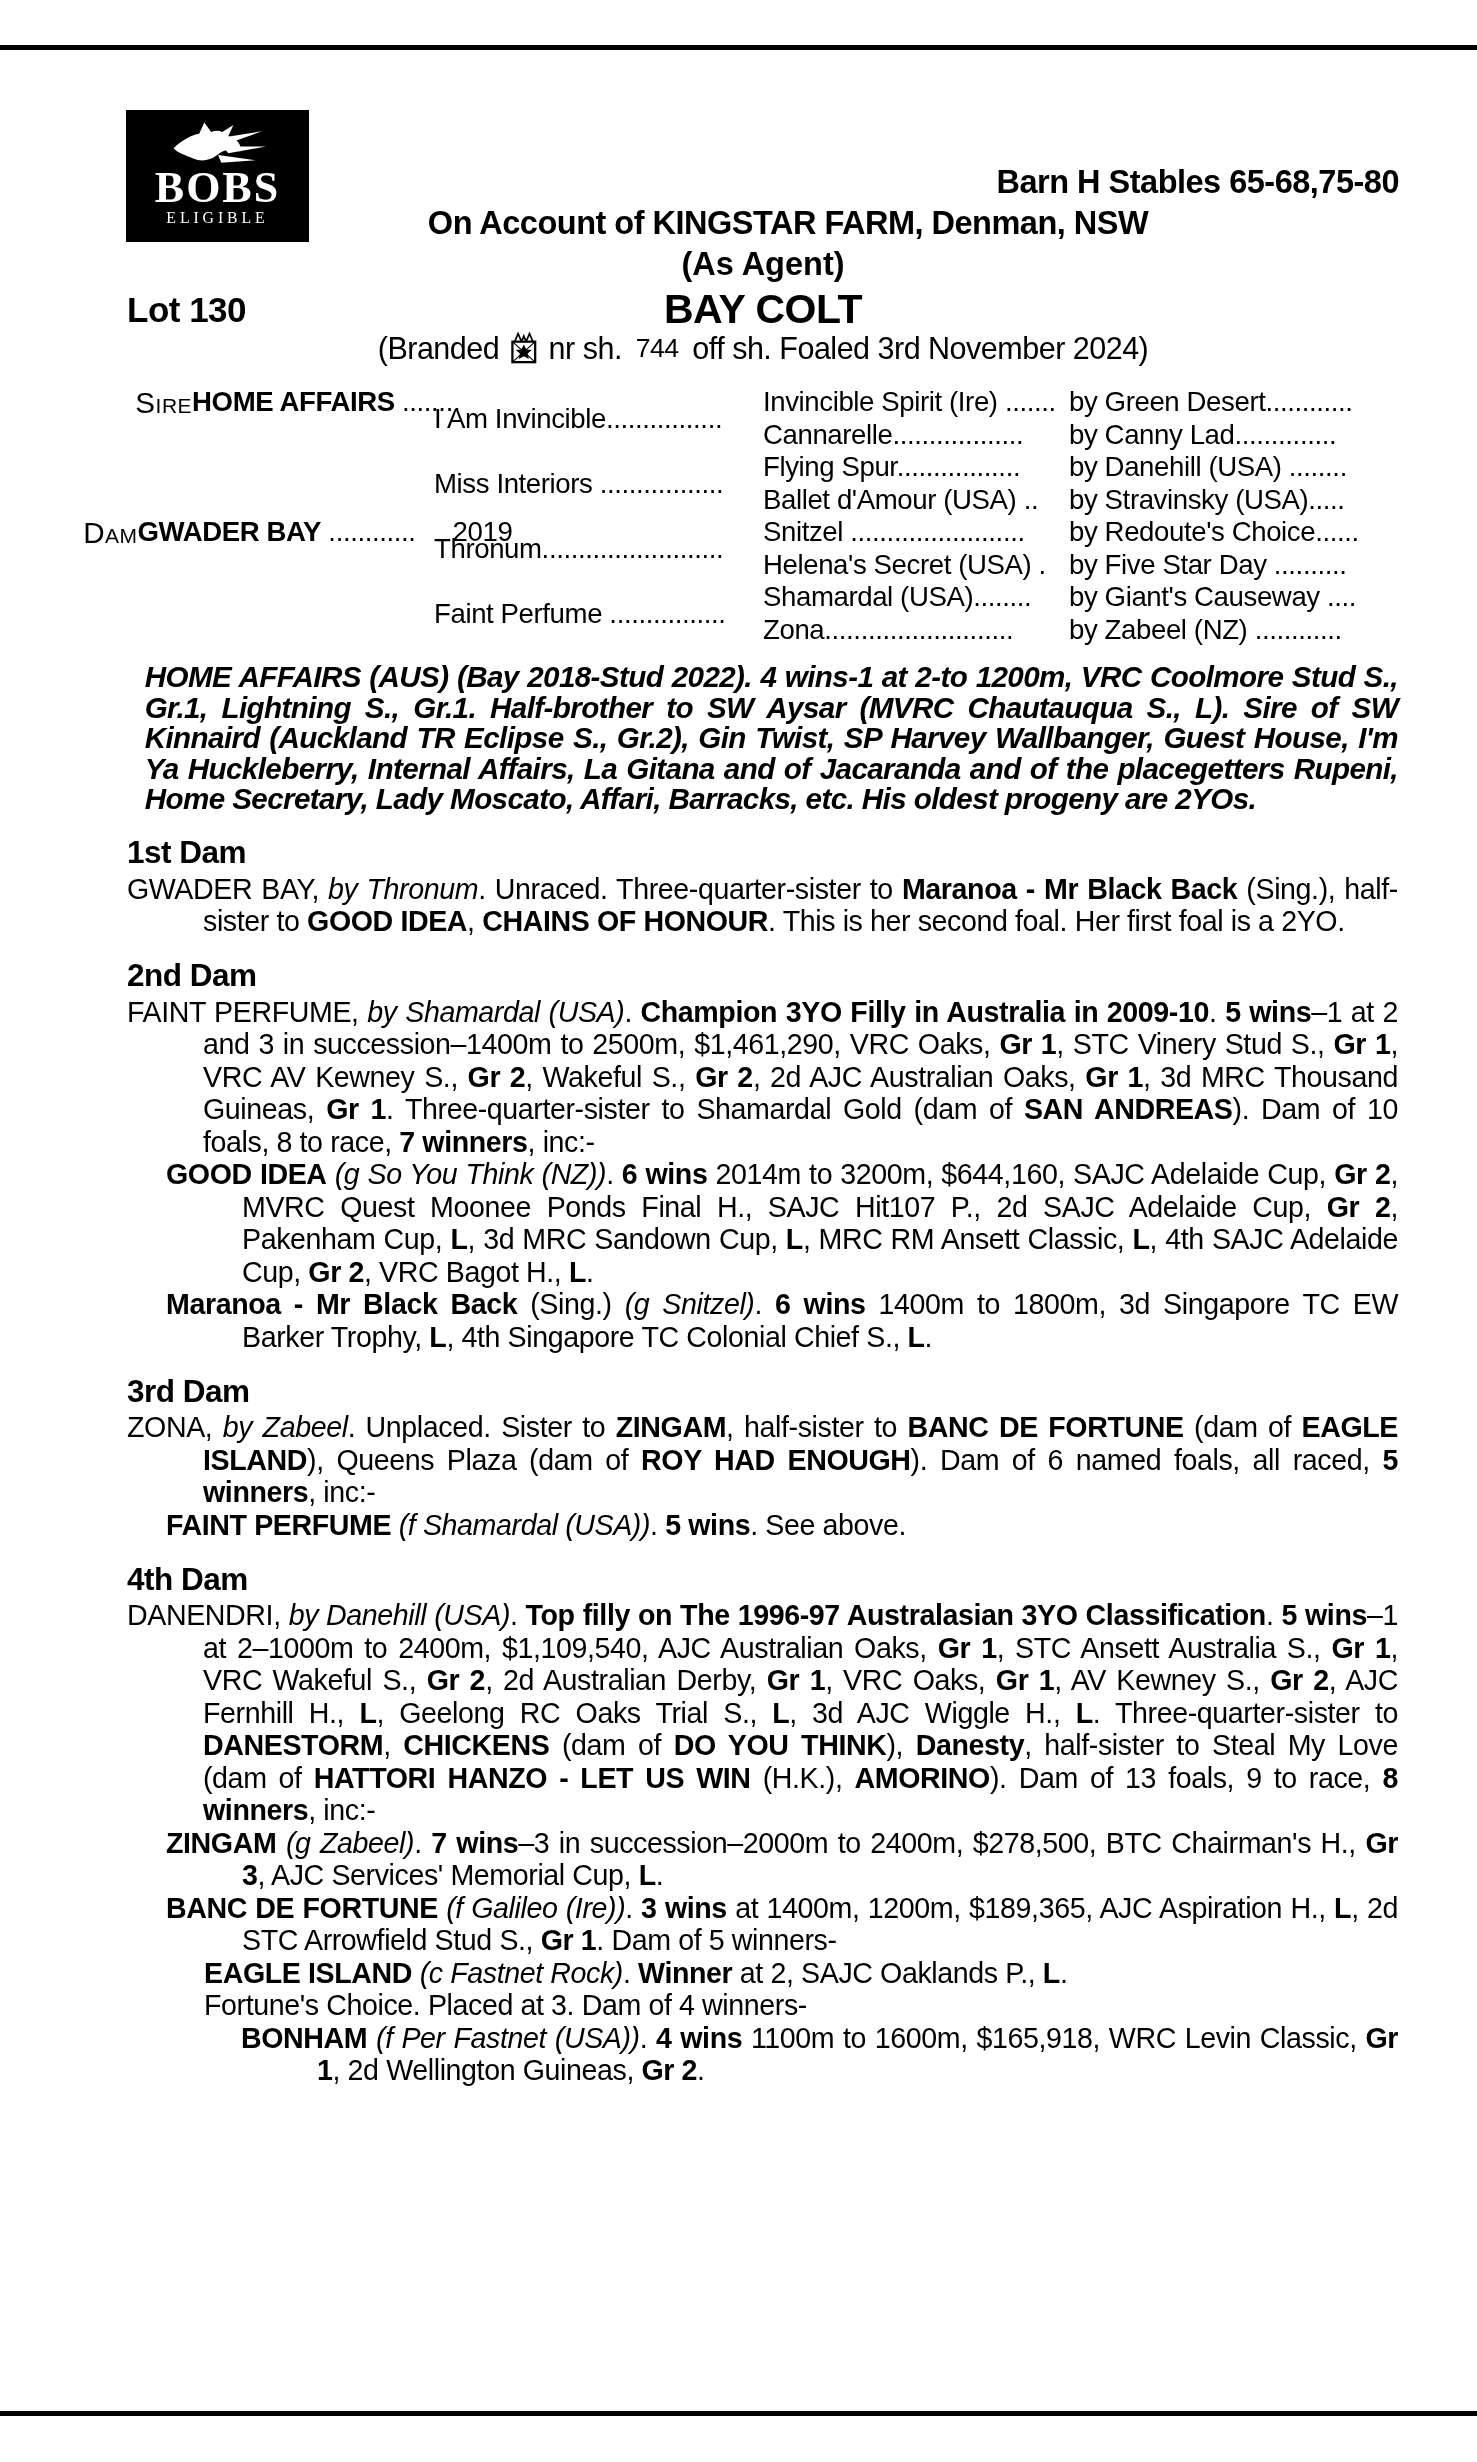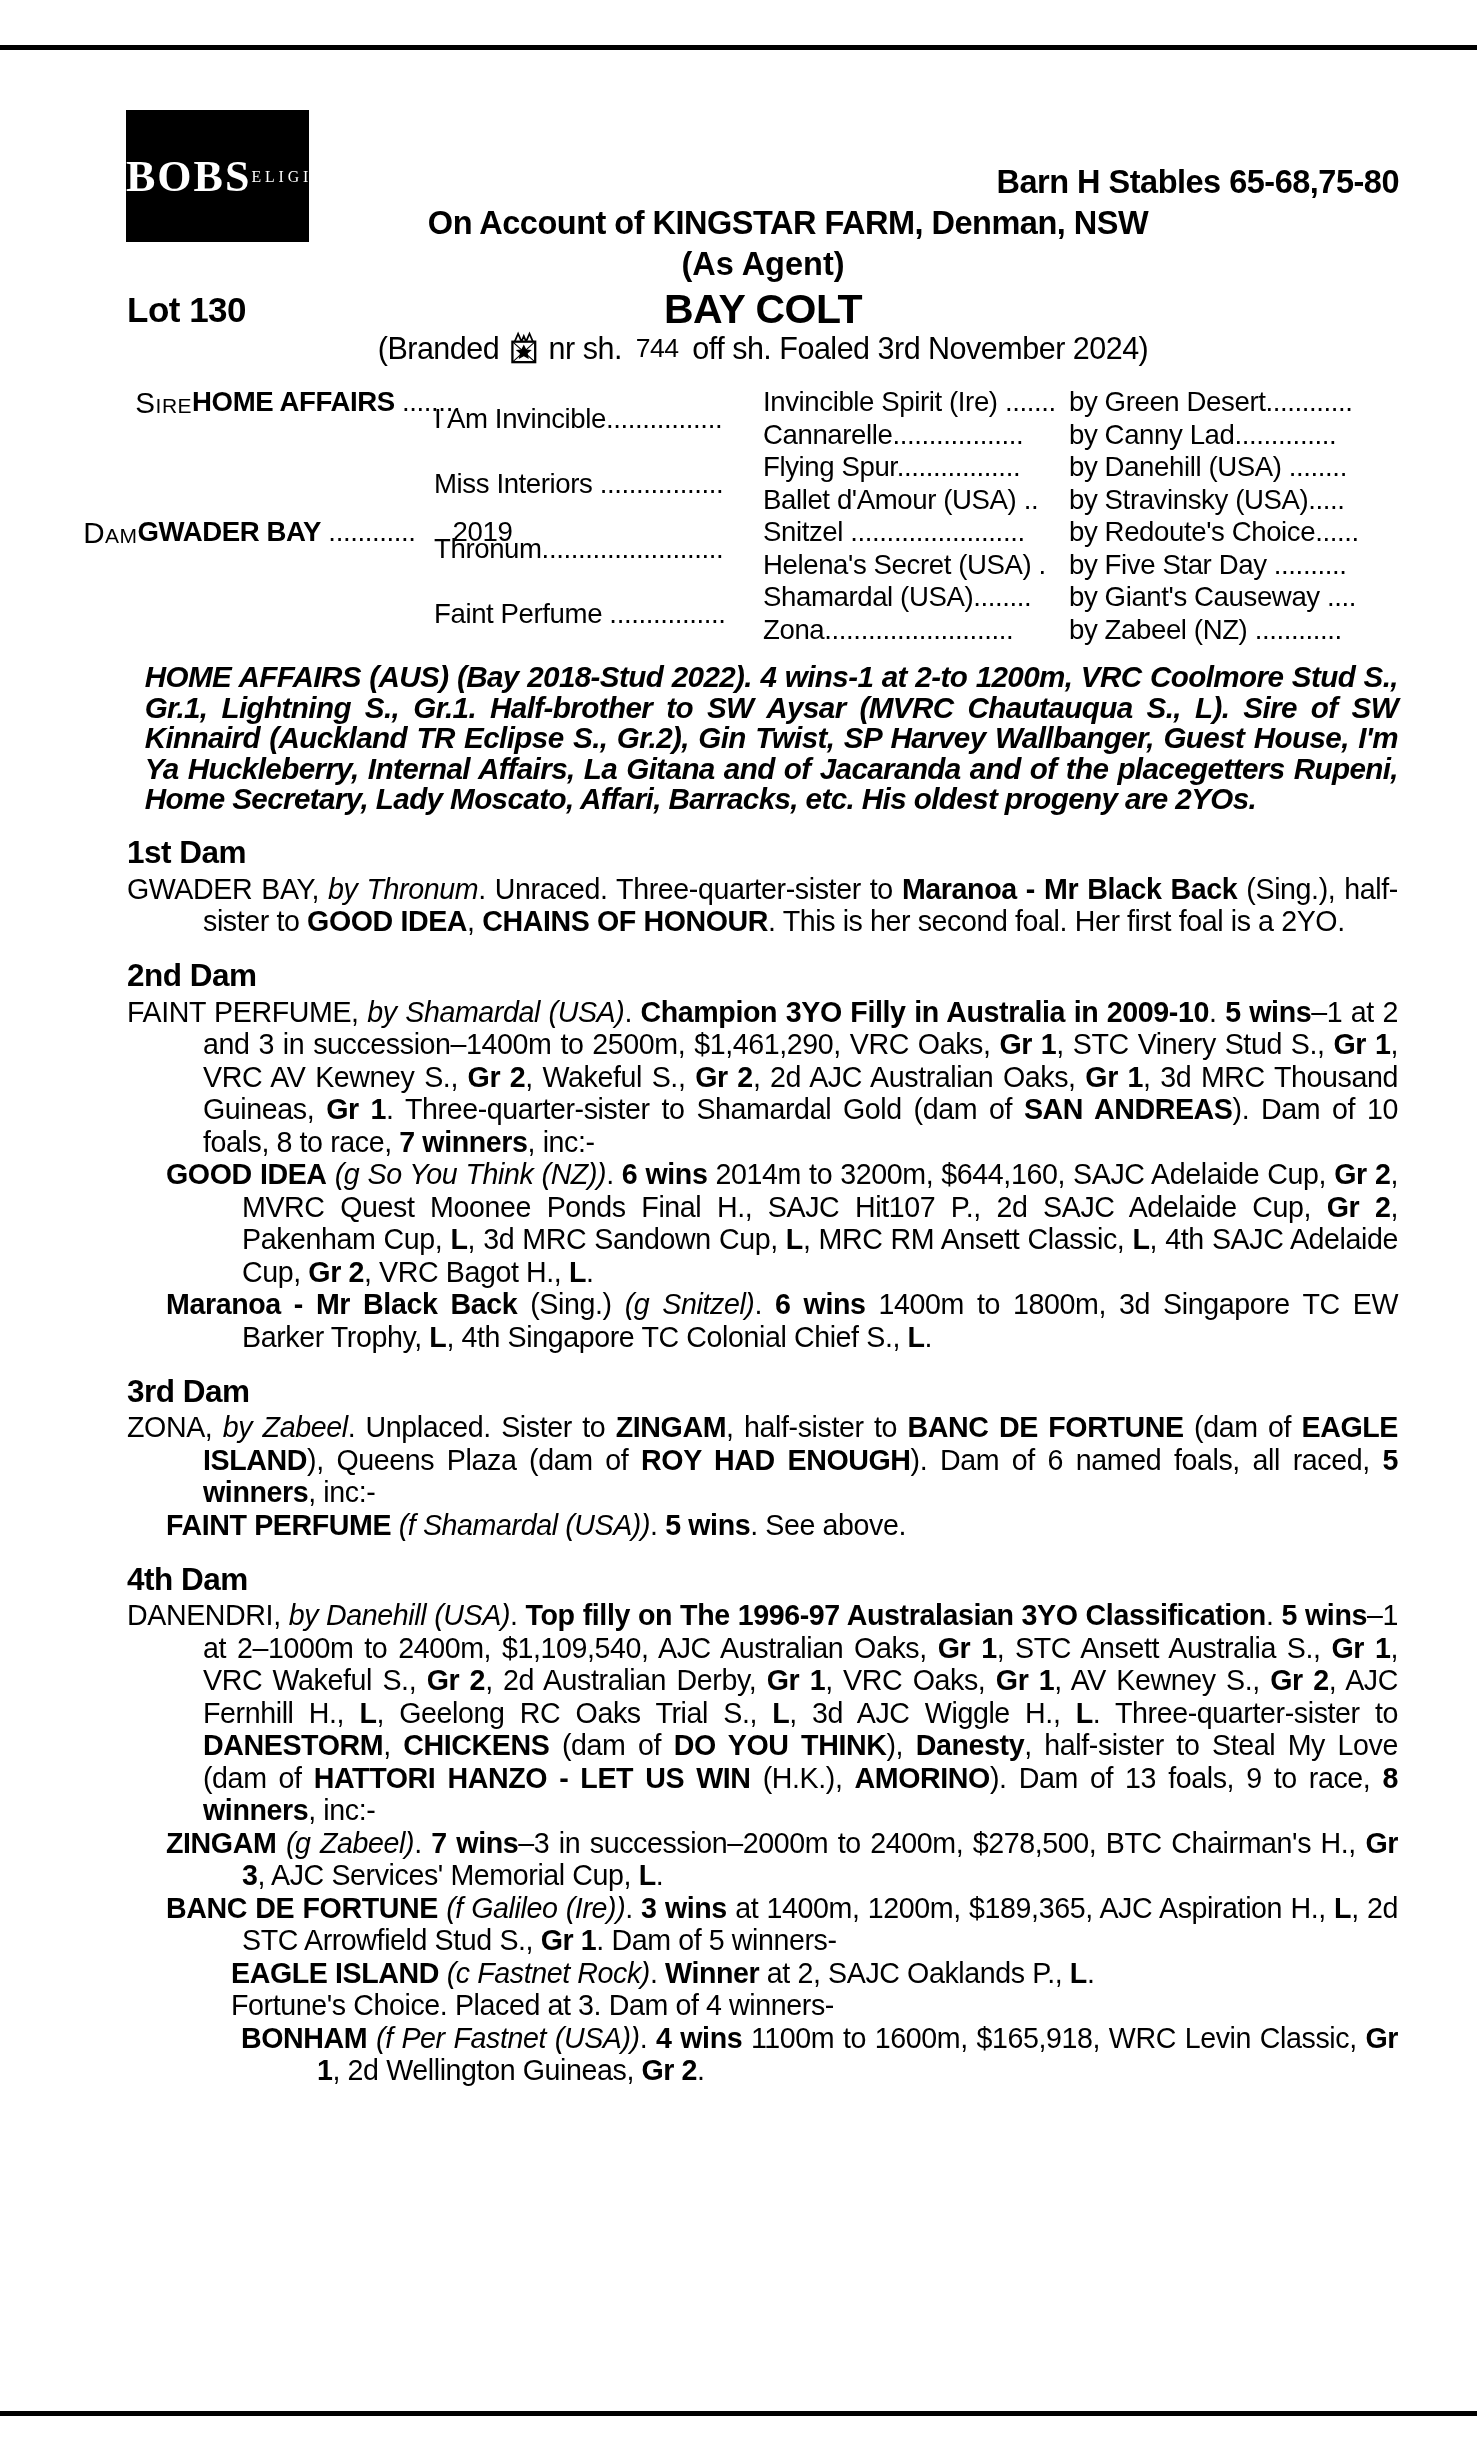--- a/index.html
+++ b/index.html
@@ -4,21 +4,21 @@
 <style>
   html,body{margin:0;padding:0;background:#e8e8e8;}
   .page{position:relative;width:1478px;height:2463px;background:#ffffff;color:#000;
         font-family:"Liberation Sans", sans-serif;margin:0 auto;overflow:hidden;}
   .rule{position:absolute;left:0;width:1478px;height:4.9px;background:#000;}
   .rule-top{top:45px;}
   .rule-bottom{top:2411px;}
 
   
   .logo{position:absolute;left:126px;top:110px;width:183px;height:132px;background:#000;color:#fff;
-        display:flex;flex-direction:row;align-items:center;}
+        display:flex;flex-direction:column;align-items:center;}
   .logo svg{width:124px;height:53px;margin-top:3.9px;}
   .logo-bobs{font-family:"Liberation Serif", serif;font-size:44px;line-height:41px;letter-spacing:2px;font-weight:bold;}
   .logo-eligible{font-family:"Liberation Serif", serif;font-size:15.8px;letter-spacing:3.9px;margin-top:1px;}
 
   
   .barn{position:absolute;top:164px;right:79px;font-weight:bold;font-size:32.5px;letter-spacing:-0.5px;}
   .account{position:absolute;top:205px;left:127px;width:1272px;text-align:center;font-weight:bold;font-size:32.5px;letter-spacing:-0.5px;padding-left:25px;}
   .agent{position:absolute;top:246px;left:127px;width:1272px;text-align:center;font-weight:bold;font-size:32.5px;}
   .lot{position:absolute;top:290px;left:127px;font-weight:bold;font-size:35px;letter-spacing:-0.5px;}
   .title{position:absolute;top:286px;left:127px;width:1272px;text-align:center;font-weight:bold;font-size:41px;letter-spacing:-0.5px;}
@@ -43,21 +43,21 @@
   .ped-by{grid-column:4;display:flex;align-items:center;white-space:nowrap;overflow:hidden;}
 
   
   .content{position:absolute;left:127px;top:662px;width:1271px;font-size:28.6px;line-height:32.5px;}
   .sire-summary{margin:0 0 9.9px 17.7px;font-weight:bold;font-style:italic;text-align:justify;
                 font-size:29.6px;line-height:30.5px;letter-spacing:-0.6px;}
   .section-heading{font-weight:bold;font-size:31.5px;margin:21.7px 0 3.9px 0;letter-spacing:-0.5px;}
   .para{text-align:justify;letter-spacing:-0.4px;}
   .indent-dam{padding-left:76px;text-indent:-76px;}
   .indent-p1{margin-left:39px;padding-left:76px;text-indent:-76px;}
-  .indent-p2{margin-left:104px;padding-left:76px;text-indent:-76px;}
+  .indent-p2{margin-left:77px;padding-left:76px;text-indent:-76px;}
   .indent-p3{margin-left:114px;padding-left:76px;text-indent:-76px;}
   .seg-b{font-weight:bold;}
   .seg-i{font-style:italic;}
   .seg-bi{font-weight:bold;font-style:italic;}
 </style>
 </head>
 <body>
 
 <div class="page">
   <div class="rule rule-top"></div>

